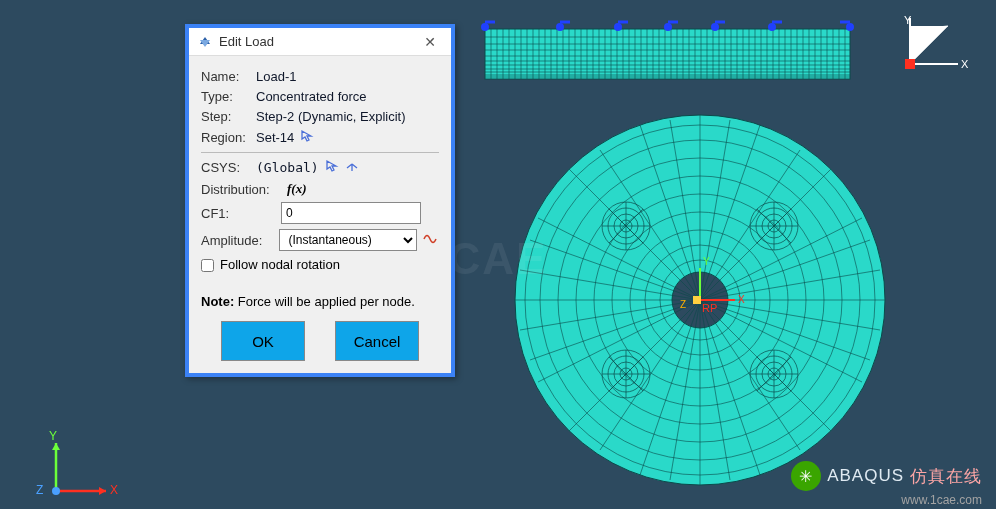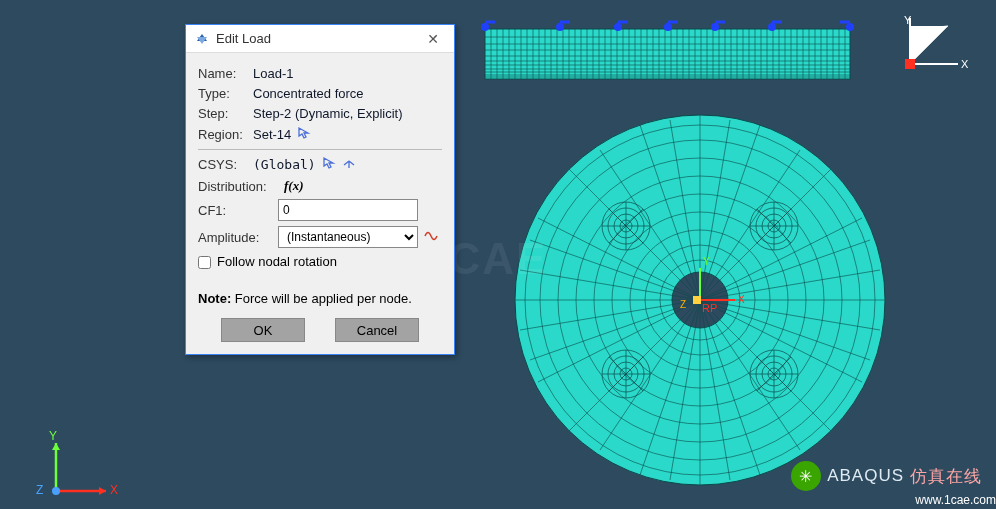--- a/index.html
+++ b/index.html
@@ -11,21 +11,21 @@
     position: relative;
     overflow: hidden;
   }
 
   
   .dialog {
     position: absolute;
     left: 185px; top: 24px;
     width: 270px;
     background: #f0f0f0;
-    border: 1px solid #3b82f6;
+    border: 4px solid #3b82f6;
     box-shadow: 2px 2px 6px rgba(0,0,0,.35);
   }
   .titlebar {
     display: flex; align-items: center;
     height: 28px;
     padding: 0 6px 0 8px;
     background: #fff;
     border-bottom: 1px solid #ddd;
   }
   .titlebar .logo {
@@ -60,24 +60,24 @@
   .cf-row input { width: 140px; }
   .amp-row select { width: 140px; }
 
   .chk-row { display: flex; align-items: flex-end; margin: 6px 0; }
   .chk-row input { margin-right: 6px; }
   .note { margin: 22px 0 10px 0; }
   .note b { font-weight: bold; }
 
   .btns { display: flex; justify-content: center; gap: 30px; padding: 2px 0 2px 0; }
   .btns button {
-    width: 84px; height: 24px;
-    background: #a3a3a3;
+    width: 84px; height: 40px;
+    background: #0ea5e9;
     border: 1px solid #888;
-    font-size: 13px;
+    font-size: 15px;
     cursor: pointer;
   }
 
   
   .viewport { position: absolute; inset: 0; }
   .viewport svg { position: absolute; left: 0; top: 0; }
 
   
   .triad {
     position: absolute;
@@ -109,22 +109,22 @@
     display: flex; align-items: center; gap: 6px;
   }
   .wm-abaqus .bubble {
     width: 30px; height: 30px; border-radius: 50%;
     background: #3aa500;
     display: flex; align-items: center; justify-content: center;
     color: #fff; font-size: 16px;
   }
   .wm-cn {
     position: absolute;
-    right: 0; bottom: 2px;
-    color: #ffffff; font-size: 12px;
+    right: 14px; bottom: 2px;
+    color: #a3a3a3; font-size: 12px;
   }
 </style>
 </head>
 <body>
 
 <div class="viewport">
 <svg width="996" height="509">
   <defs>
     <clipPath id="diskhole">
           <circle cx="700" cy="300" r="185"></circle>

